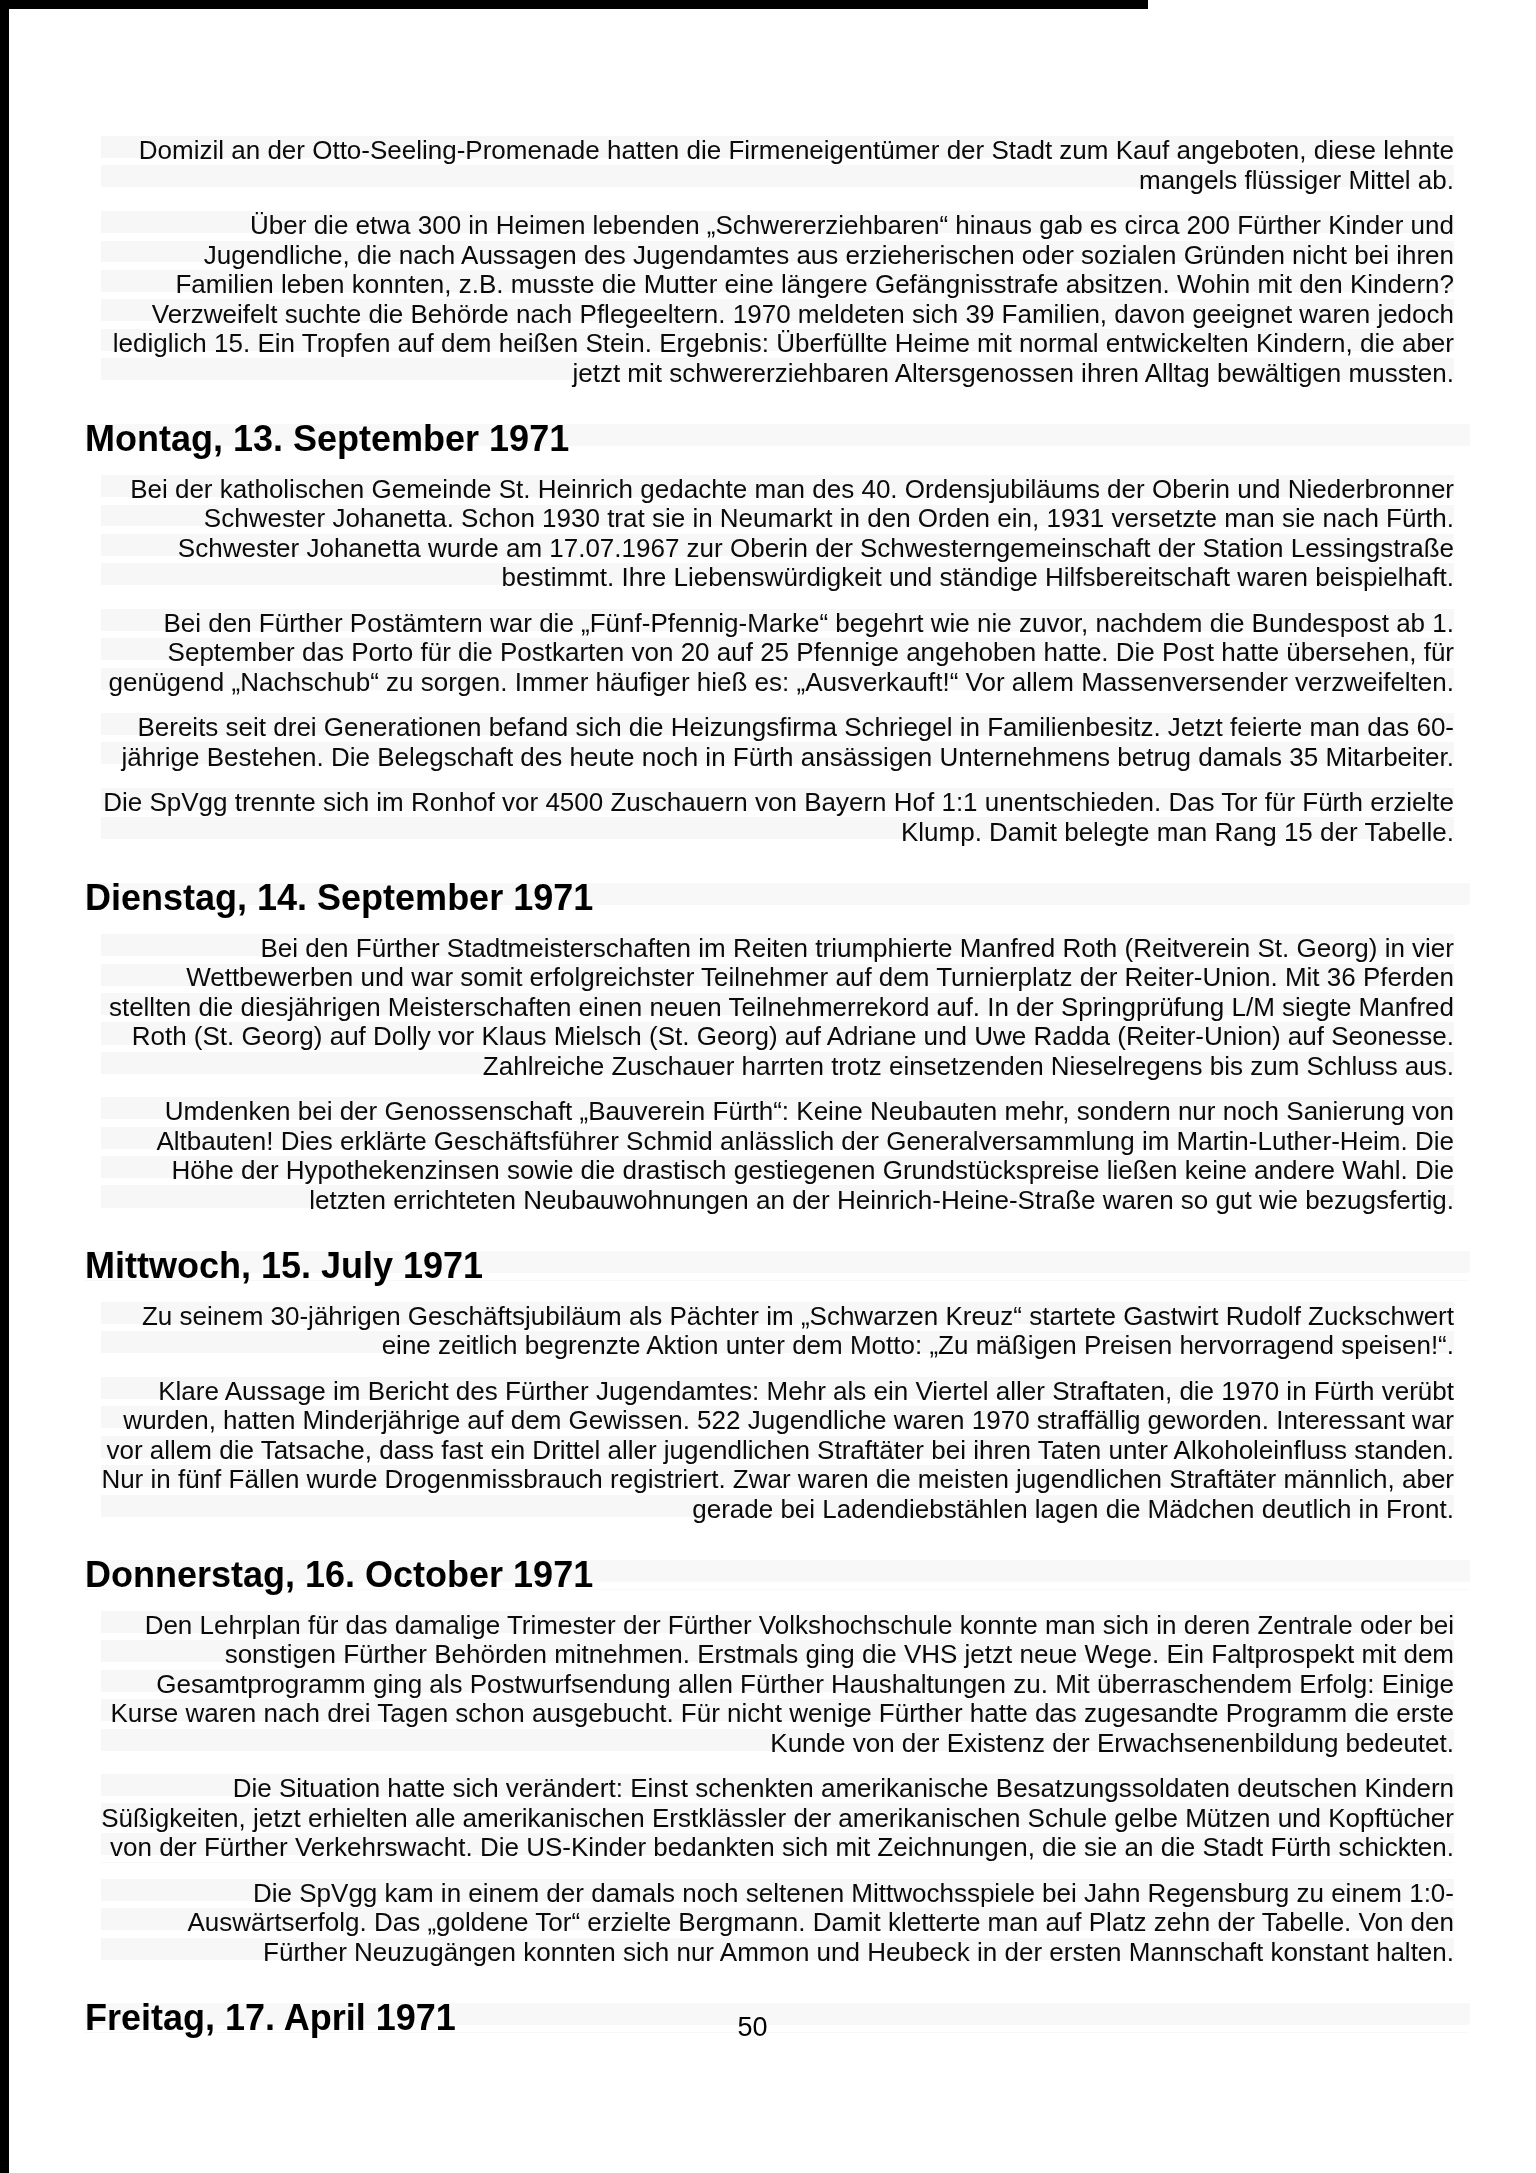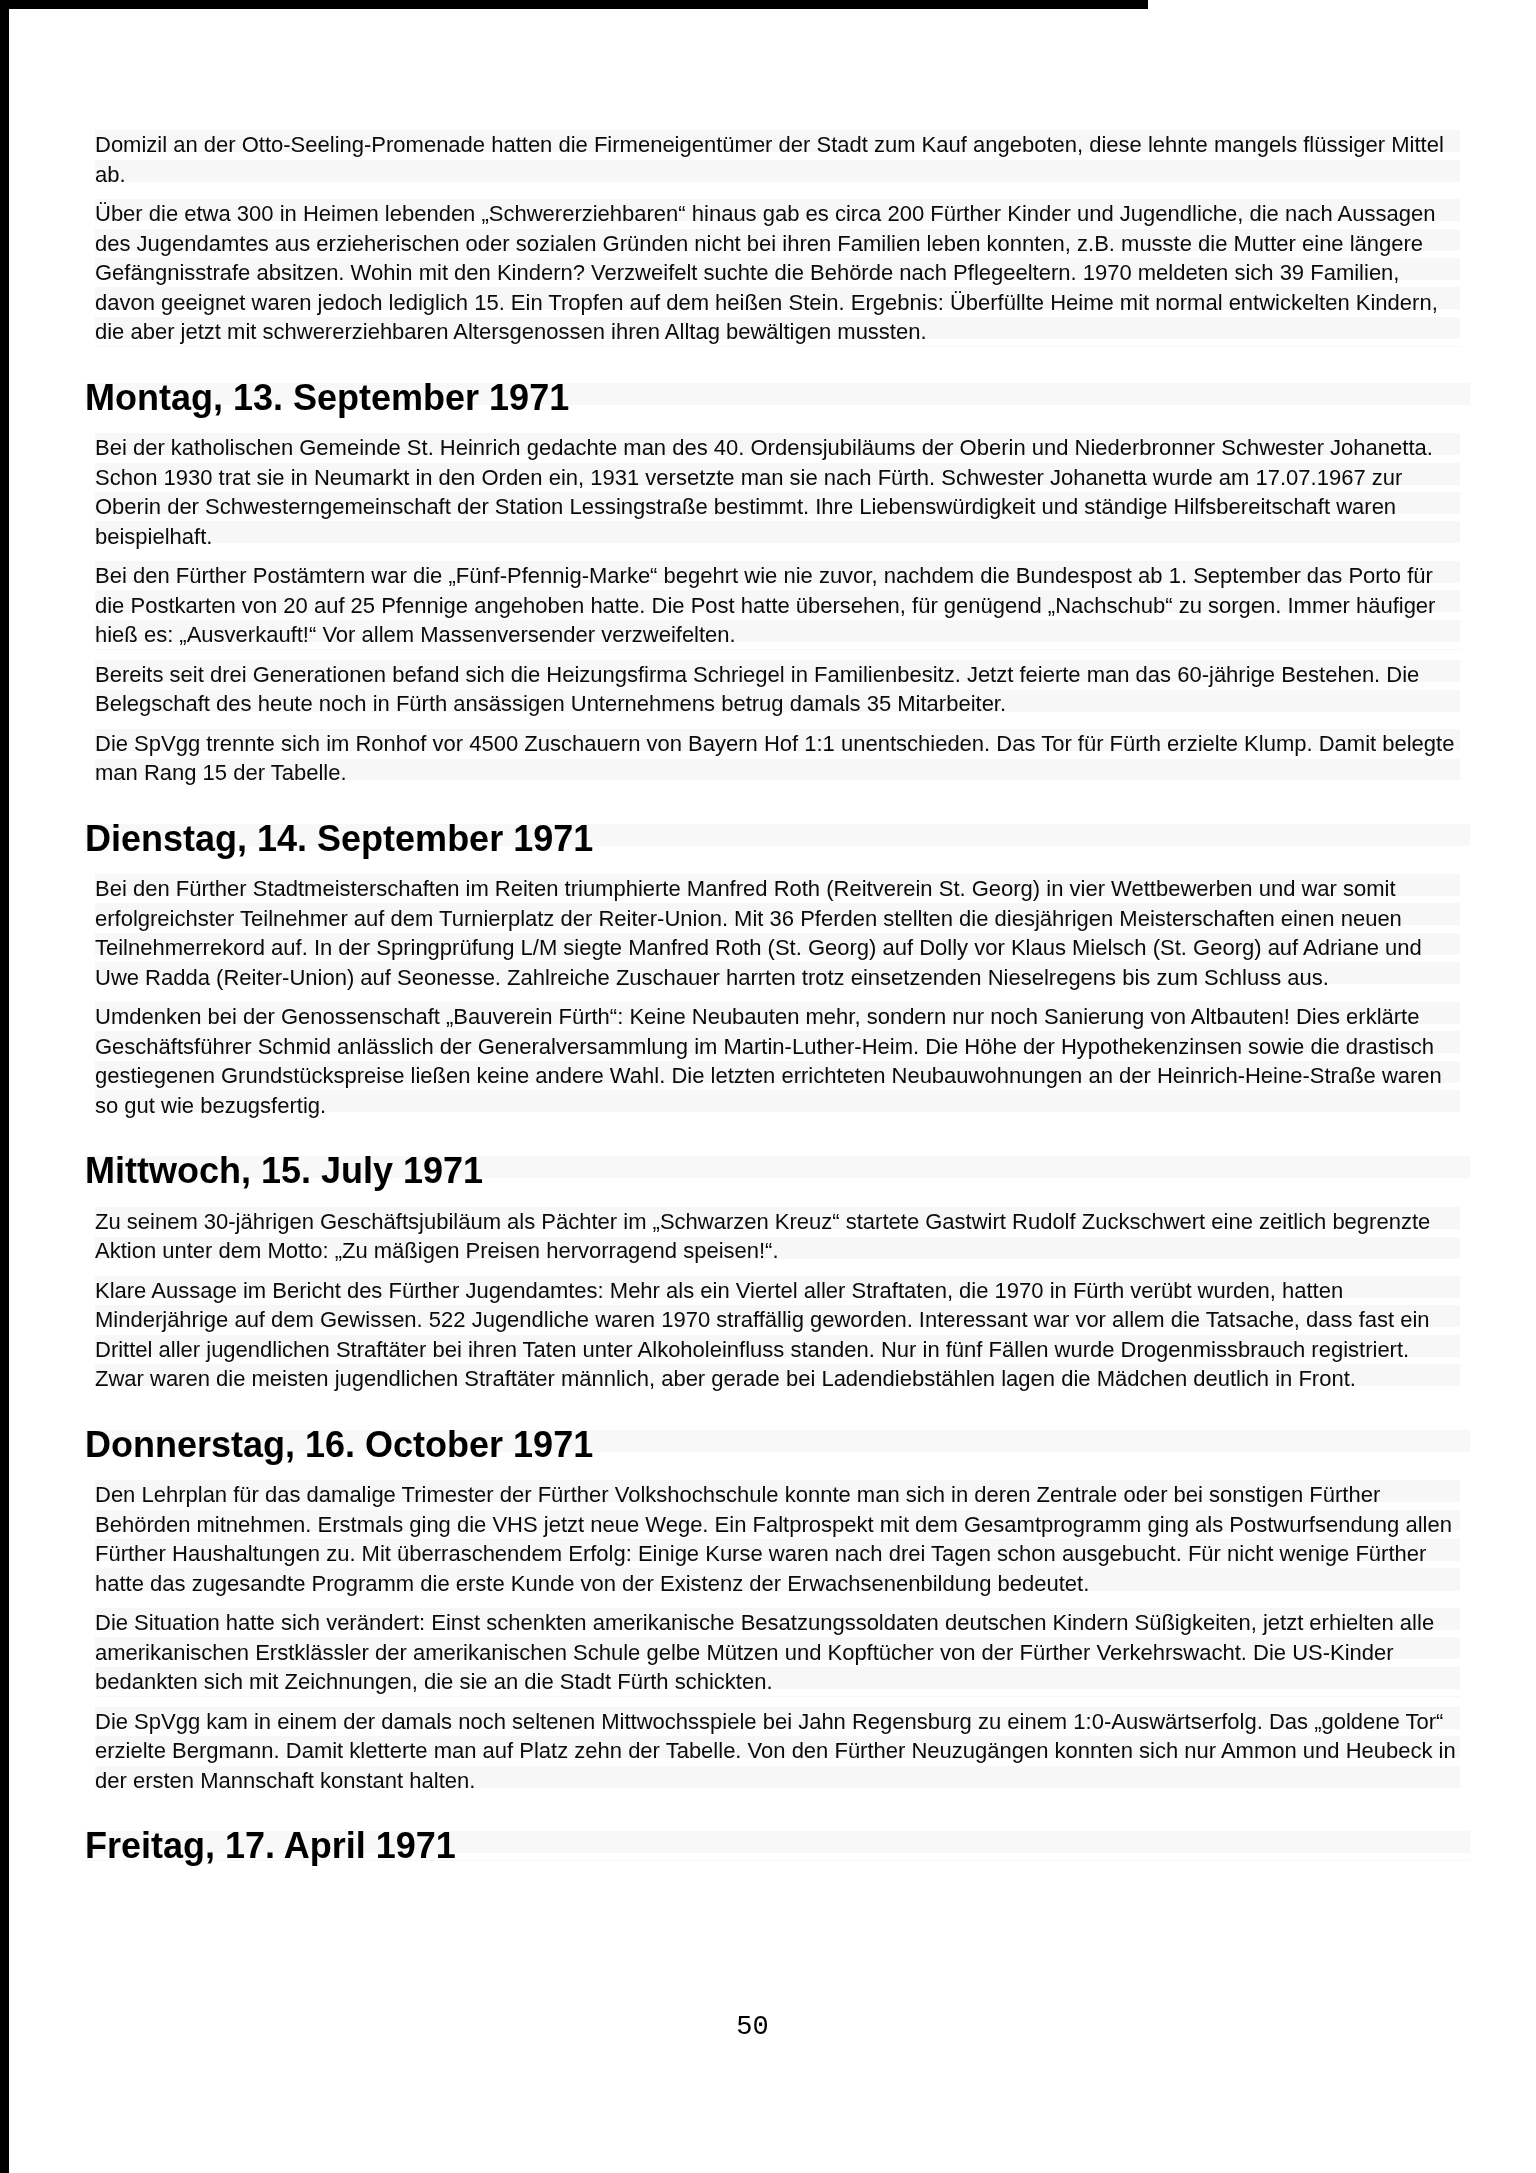--- a/index.html
+++ b/index.html
@@ -28,31 +28,32 @@
     width: 1148px; height: 9px;
     background: #000;
   }
   .content {
     position: absolute;
     left: 85px;
     top: 120px;
     width: 1385px;
   }
   .para {
-    margin: 10px;
-    font-size: 22px;
+    margin: 16px;
+    font-size: 26px;
     line-height: 29.5px;
     
     background-image: repeating-linear-gradient(
       to bottom,
       rgba(0,0,0,0.032) 0px,
       rgba(0,0,0,0.032) 22px,
       rgba(0,0,0,0.0) 22px,
       rgba(0,0,0,0.0) 29.5px
     );
+    text-align: right;
   }
   .heading {
     margin: 36px 0 21px 0;
     font-size: 36px;
     font-weight: bold;
     line-height: 29.5px;
     color: #000;
     background-image: repeating-linear-gradient(
       to bottom,
       rgba(0,0,0,0.028) 0px,
@@ -60,21 +61,21 @@
       rgba(0,0,0,0.0) 22px,
       rgba(0,0,0,0.0) 29.5px
     );
   }
   .page-number {
     position: absolute;
     top: 2012px;
     left: 60px;
     width: 1385px;
     text-align: center;
-    font-family: Liberation Mono, monospace;
+    font-family: Liberation Sans, sans-serif;
     font-size: 27px;
     color: #000;
   }
 </style>
 </head>
 <body>
 
 <div class="scan-edge-left"></div>
 <div class="scan-edge-top"></div>
 

